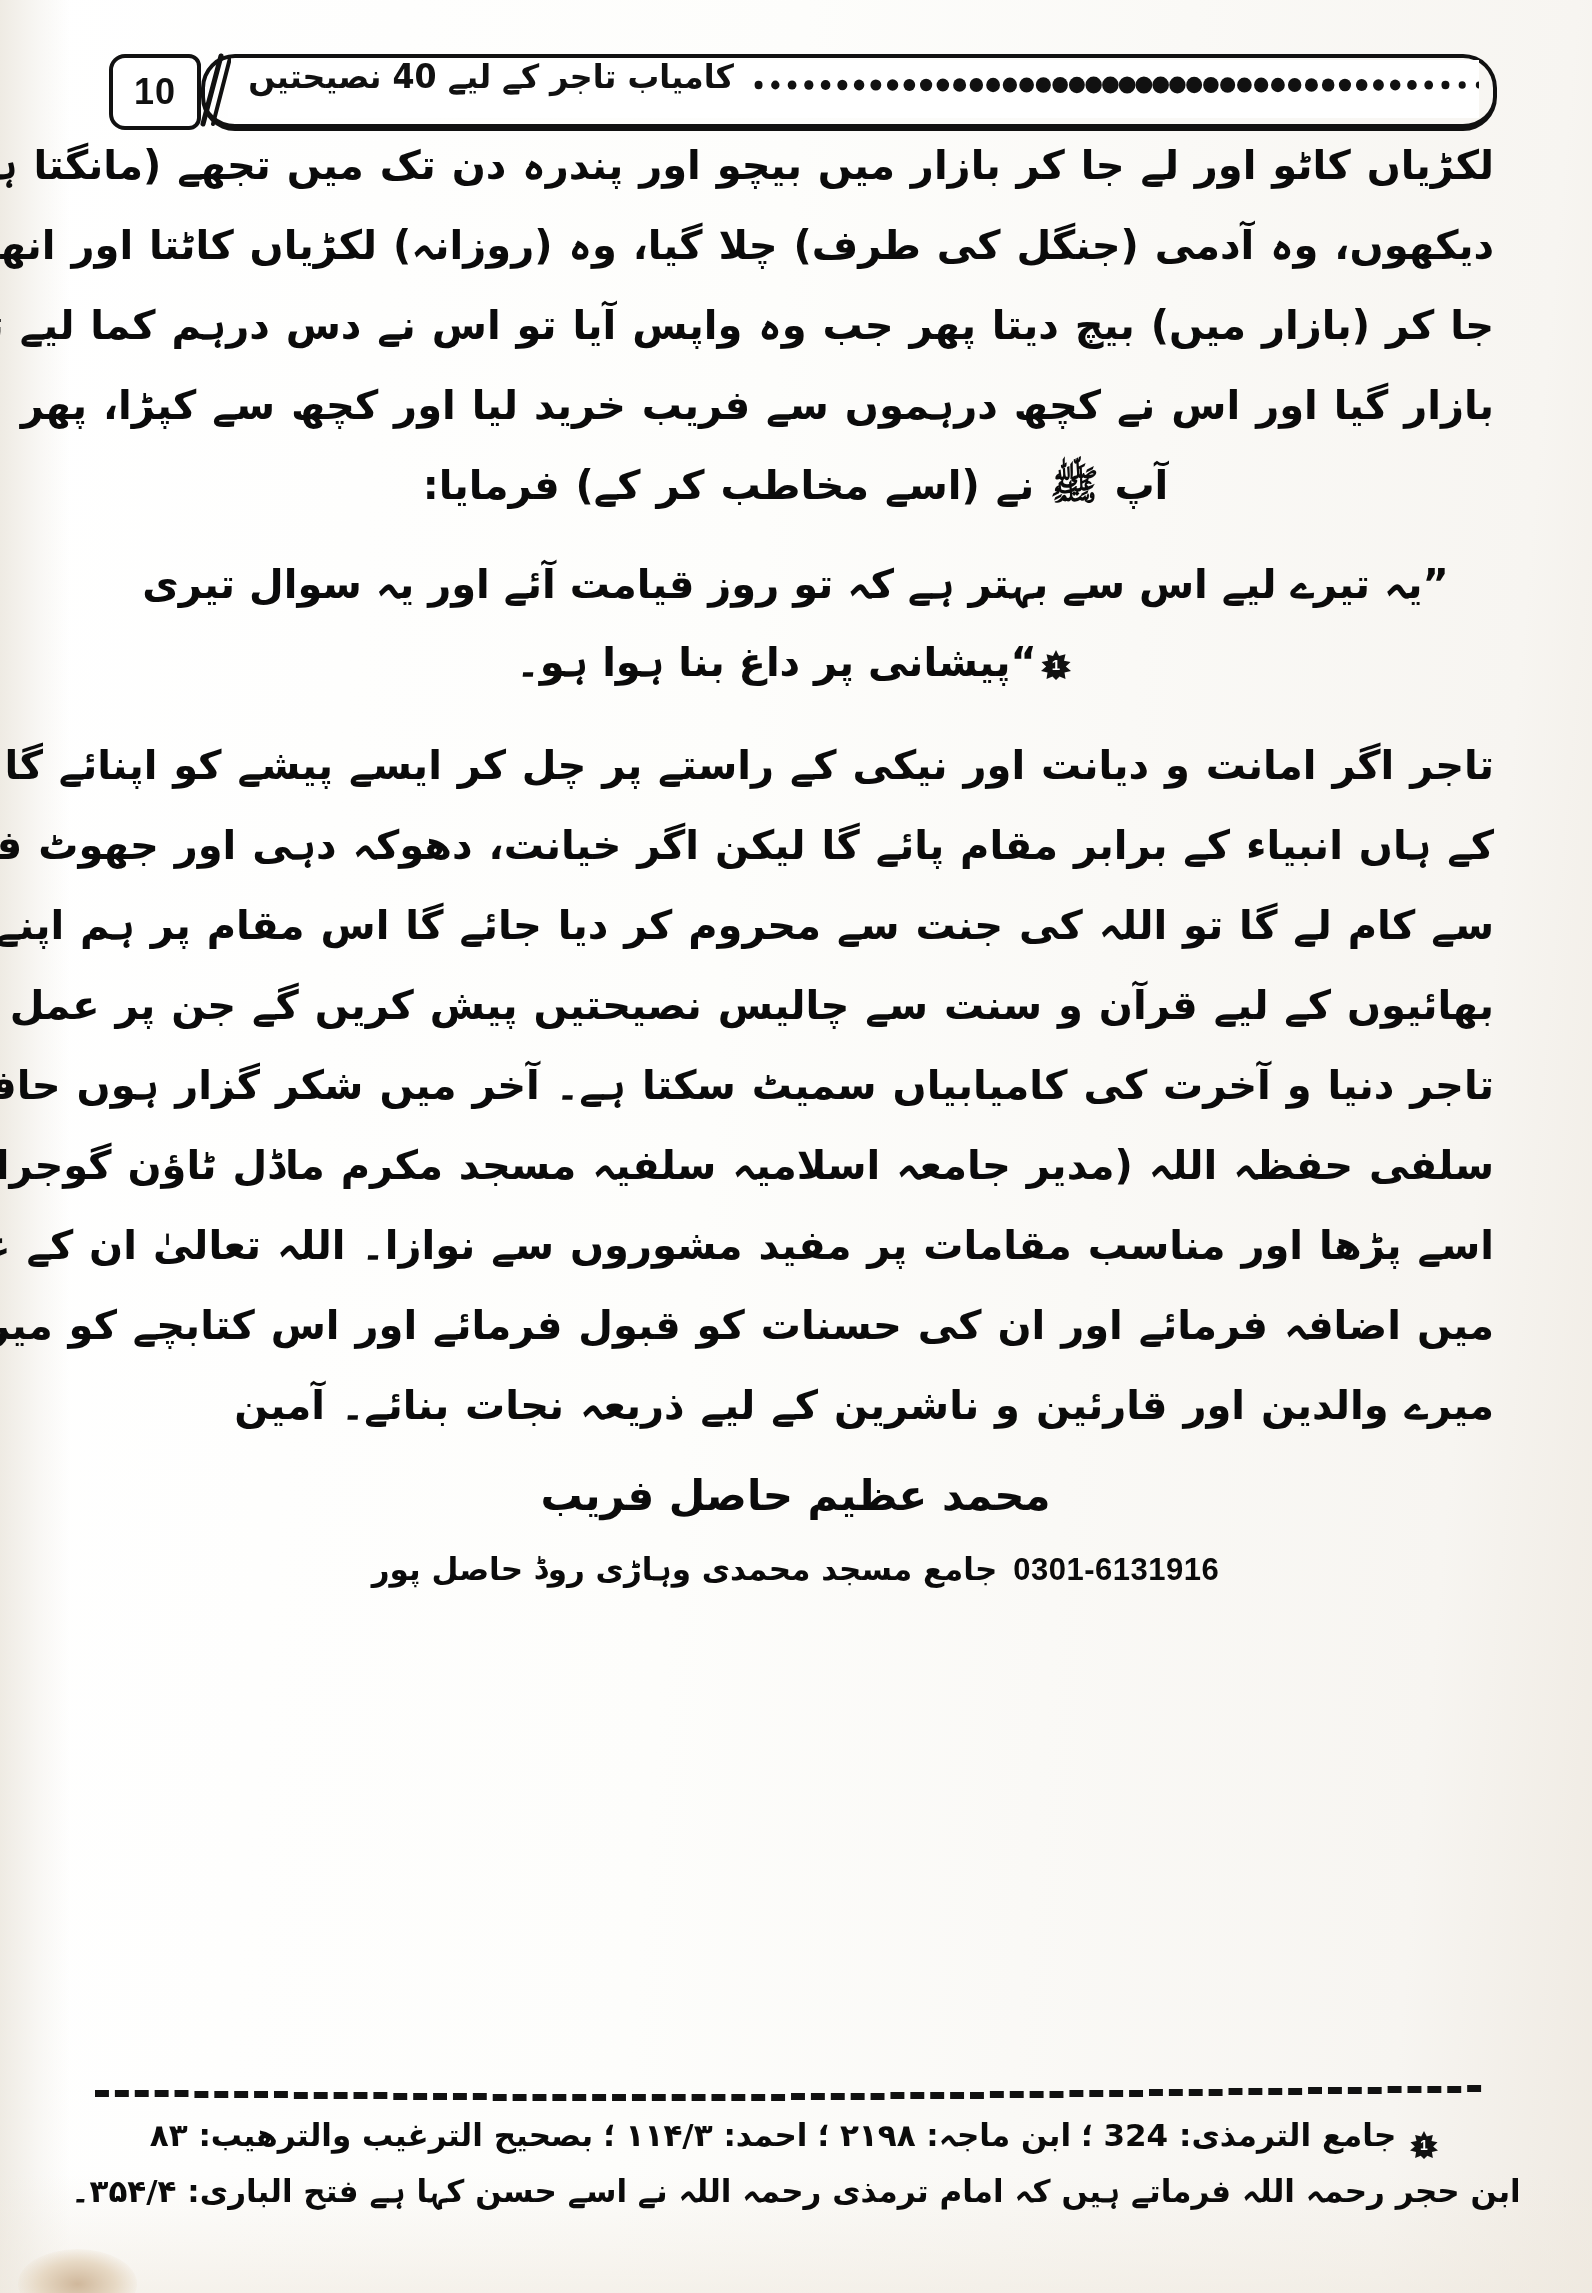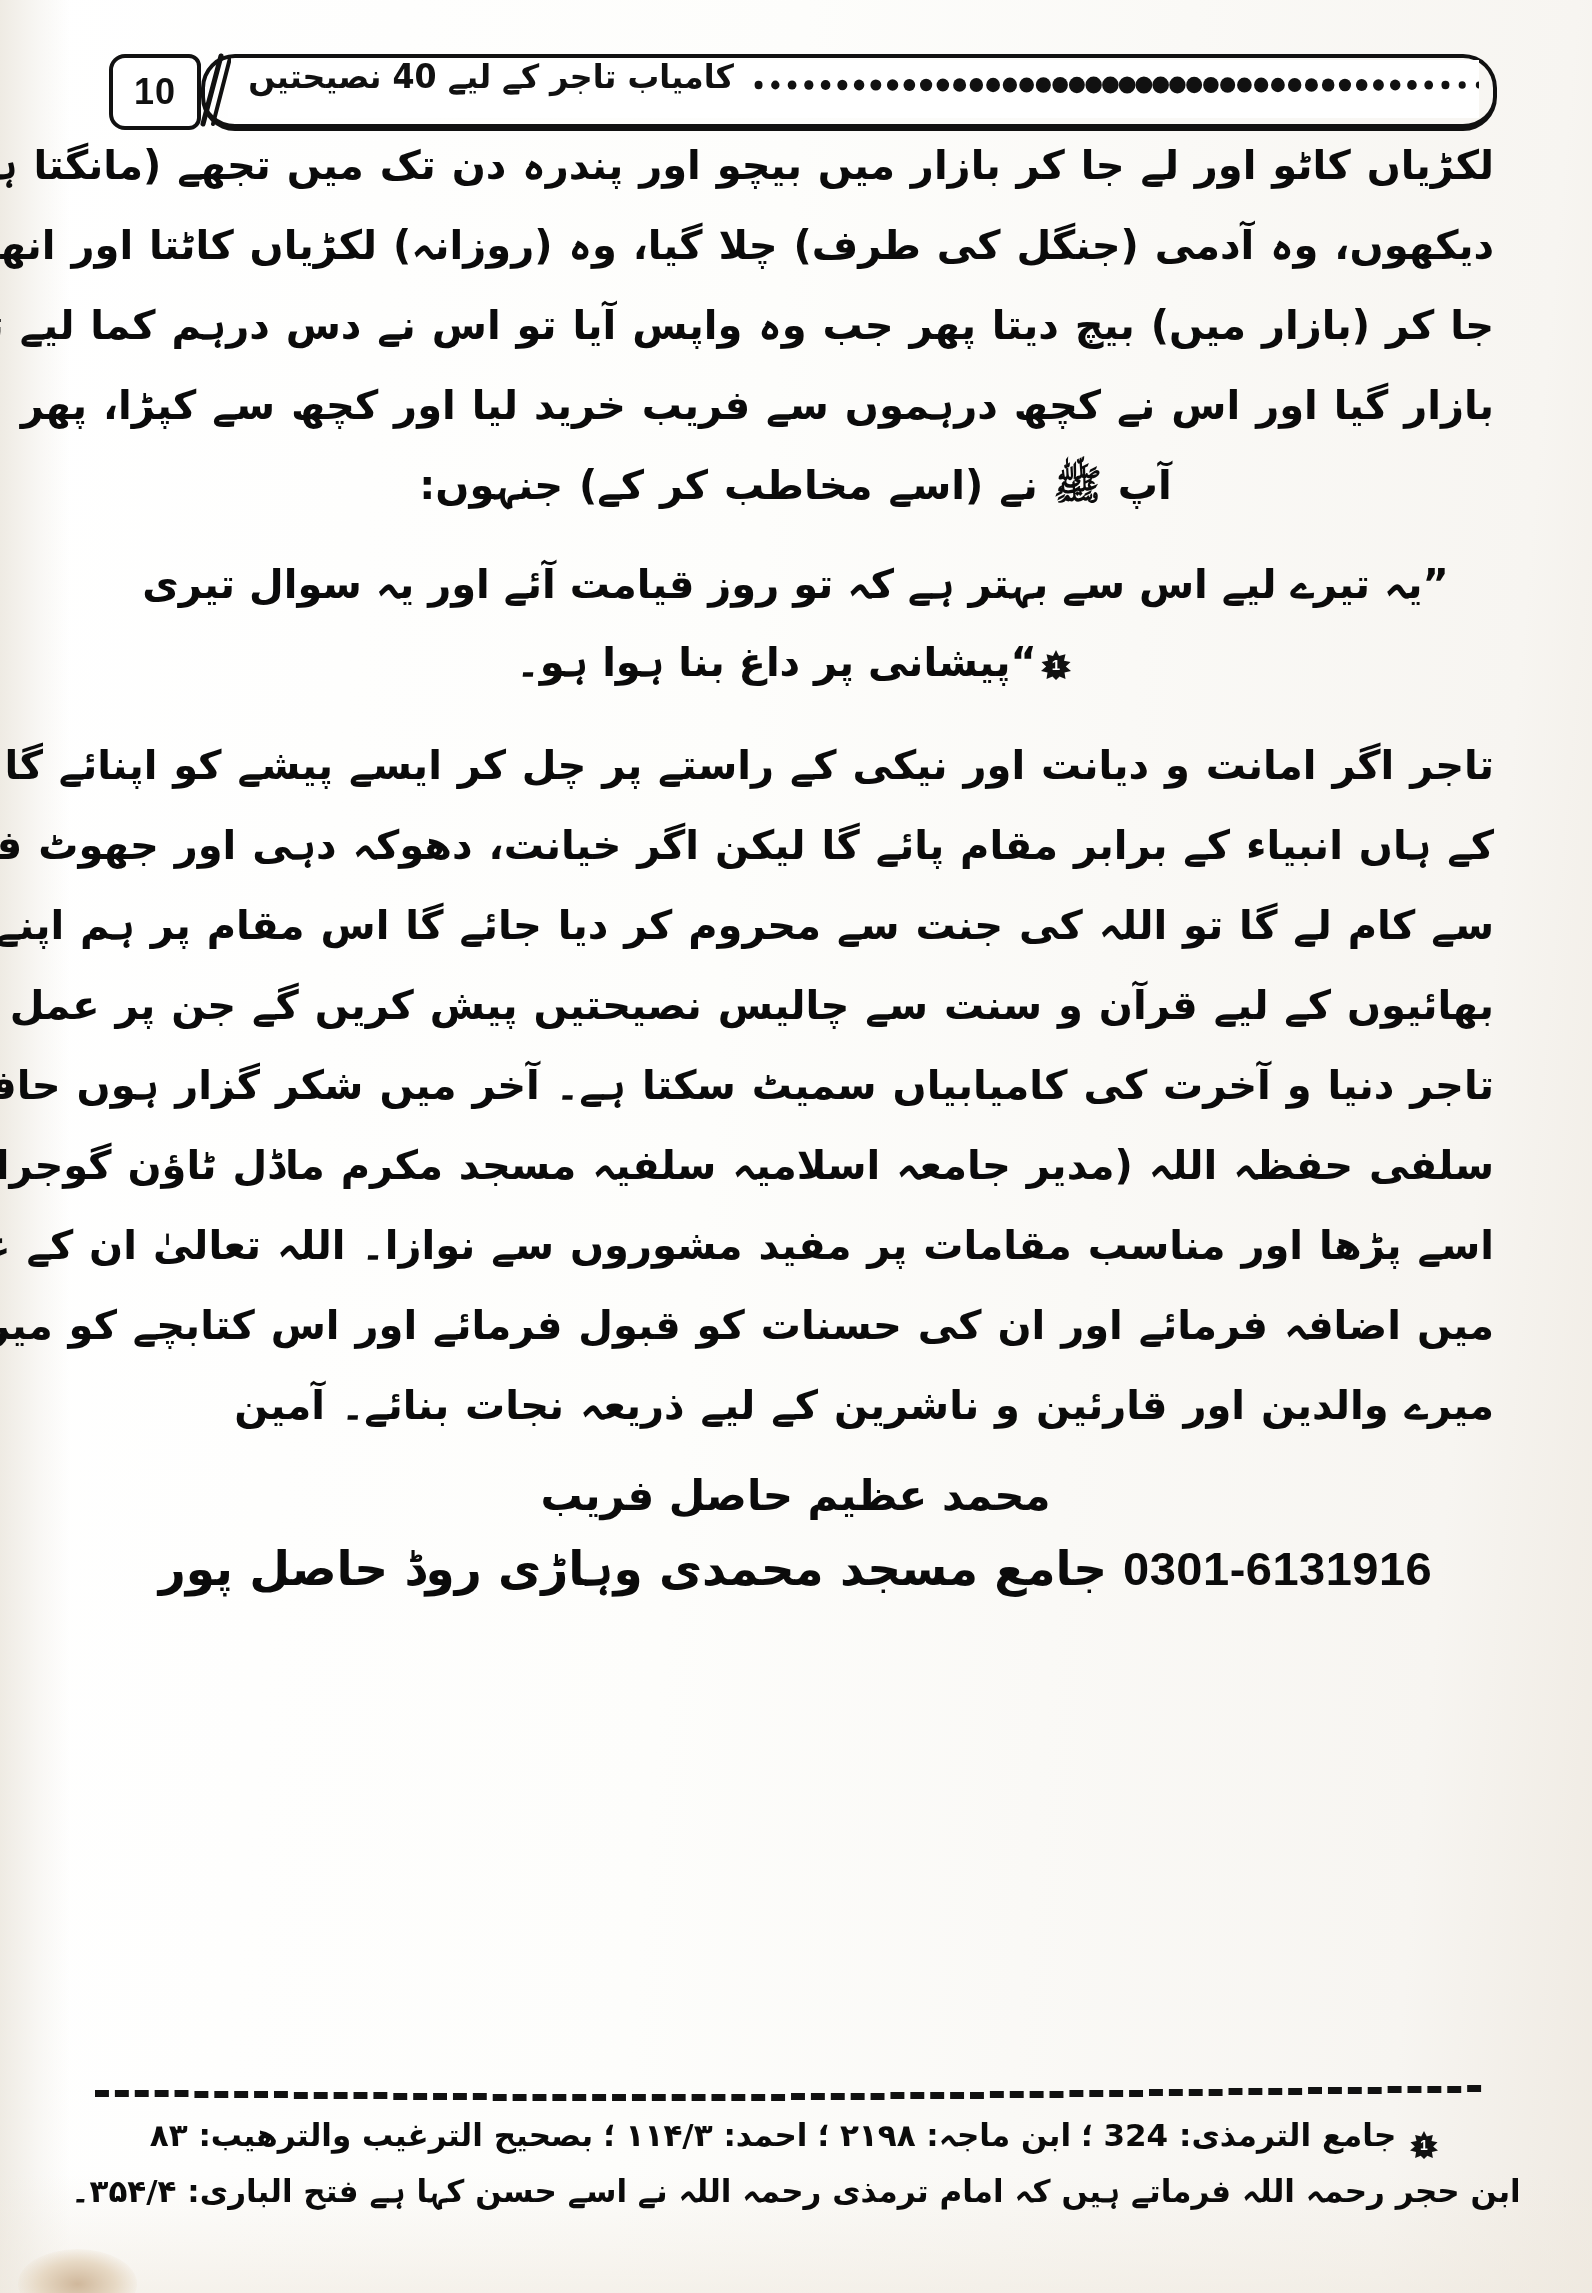--- a/index.html
+++ b/index.html
@@ -193,21 +193,21 @@
     margin-top: 16px;
     font-size: 42px;
     line-height: 74px;
     font-weight: 600;
     text-align: center;
     color: #0b0b0b;
     direction: rtl;
   }
   .contact {
     margin-top: 2px;
-    font-size: 47px;
+    font-size: 31px;
     line-height: 68px;
     font-weight: 700;
     text-align: center;
     color: #0b0b0b;
     direction: rtl;
   }
   .contact .phone {
     font-family: "Liberation Sans", sans-serif;
     font-weight: 700;
     letter-spacing: 0.5px;
@@ -334,21 +334,21 @@
         </div>
       <div class="line line-justify">
           <span>دیکھوں، وہ آدمی (جنگل کی طرف) چلا گیا، وہ (روزانہ) لکڑیاں کاٹتا اور انھیں لے</span>
         </div>
       <div class="line line-justify">
           <span>جا کر (بازار میں) بیچ دیتا پھر جب وہ واپس آیا تو اس نے دس درہم کما لیے تھے وہ</span>
         </div>
       <div class="line line-justify">
           <span>بازار گیا اور اس نے کچھ درہموں سے فریب خرید لیا اور کچھ سے کپڑا، پھر</span>
         </div>
-      <div class="line line-center"><span>آپ ﷺ نے (اسے مخاطب کر کے) جنہوں:</span></div>
+      <div class="line line-center"><span>آپ ﷺ نے (اسے مخاطب کر کے) فرمایا:</span></div>
     </div>
 
     <div class="hadith">
       <div>
         <span>”</span><span>یہ تیرے لیے اس سے بہتر ہے کہ تو روز قیامت آئے اور یہ سوال تیری</span>
       </div>
       <div>
         <span class="fn-marker">
           <svg viewBox="0 0 30 30" width="30" height="30">
             <polygon fill="#111" points="15,0 18,6 24.5,4.2 23,10.8 29.5,12 24.8,16.5 30,21 23.5,22.5 24.5,29 18.5,26.5 15,30 11.5,26.5 5.5,29 6.5,22.5 0,21 5.2,16.5 0.5,12 7,10.8 5.5,4.2 12,6"></polygon>

